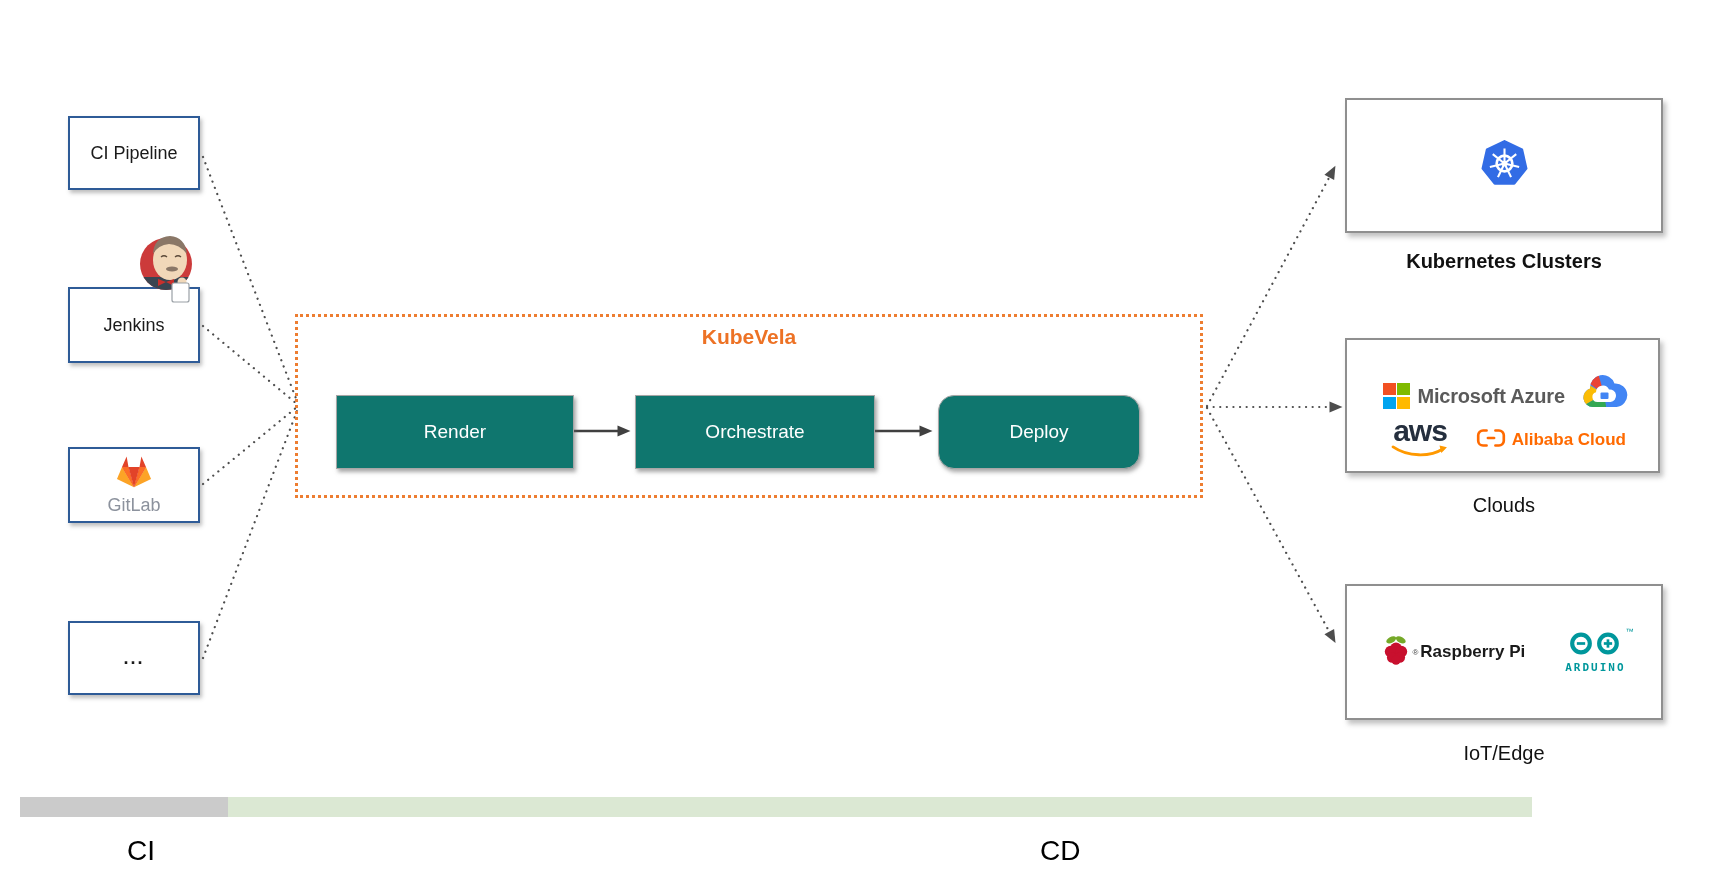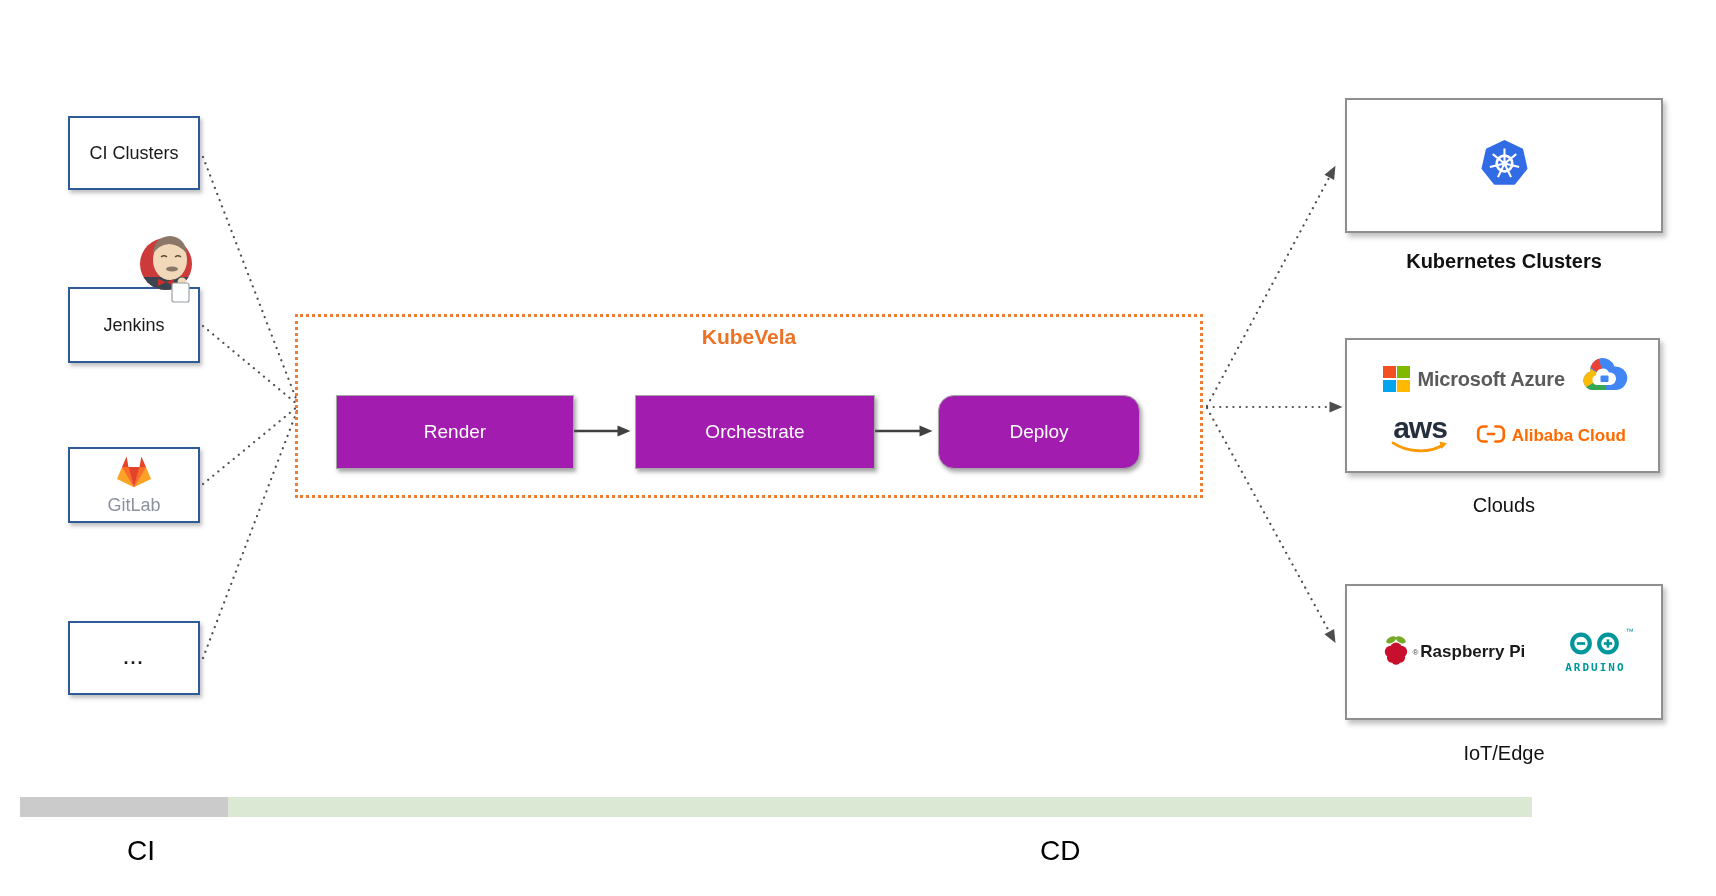--- a/index.html
+++ b/index.html
@@ -16,34 +16,34 @@
   .src-label { font-size:18px; color:#1a1a1a; }
   .src-label-gray { font-size:18px; color:#8C929D; margin-top:1px; }
   .src-col { display:flex; flex-direction:column; align-items:center; justify-content:center; }
   .jenkins-mascot { position:absolute; left:138px; top:224px; z-index:5; }
 
   
   .kubevela { position:absolute; left:295px; top:314px; width:908px; height:184px;
               border:3px dotted #ED7D31; }
   .kv-title { position:absolute; left:0; top:8px; width:100%; text-align:center;
               font-size:21px; font-weight:bold; color:#ED7225; }
-  .step { position:absolute; top:78px; height:74px; background:#a21caf;
+  .step { position:absolute; top:78px; height:74px; background:#0f766e;
           border:1.5px solid #A6A6A6; box-shadow:2px 3px 4px rgba(95,95,95,.55);
           display:flex; align-items:center; justify-content:center; }
   .step span { color:#fff; font-size:19px; }
 
   
   .tgt-wrap { position:absolute; width:318px; }
   .tgt-box { width:318px; background:#fff; border:2px solid #8F8F8F;
              box-shadow:3px 4px 5px rgba(100,100,100,.4);
              display:flex; align-items:center; justify-content:center; }
   .tgt-label { width:100%; text-align:center; font-size:20px; color:#111; }
 
   
-  .clouds-inner { width:100%; height:100%; padding:17px 30px 13px 36px;
+  .clouds-inner { width:100%; height:100%; padding:34px 30px 13px 36px;
                   display:flex; flex-direction:column; justify-content:space-between; }
   .cloud-row { display:flex; align-items:center; justify-content:space-between; }
   .azure-block { display:flex; align-items:center; gap:8px; }
   .ms-squares { display:grid; grid-template-columns:12.5px 12.5px; grid-template-rows:12.5px 12.5px; gap:1.5px; }
   .ms-squares i { display:block; }
   .azure-text { font-size:20px; font-weight:600; color:#5A5A5A; letter-spacing:-0.2px; }
   .aws-block { display:flex; flex-direction:column; align-items:center; margin-left:8px; }
   .aws-text { font-size:30px; font-weight:800; color:#252F3E; letter-spacing:-1px; line-height:.85; }
   .alibaba-block { display:flex; align-items:center; gap:6px; margin-right:2px; }
   .alibaba-text { font-size:17px; font-weight:bold; color:#FF6A00; }
@@ -92,21 +92,21 @@
       <path d="M1207 408 L1330 633" marker-end="url(#mDot)"></path>
     </g>
 
     <g stroke="#404040" stroke-width="2.5" fill="none">
       <path d="M573 431 L619 431" marker-end="url(#mSolid)"></path>
       <path d="M874 431 L921 431" marker-end="url(#mSolid)"></path>
     </g>
   </svg>
 
   <div class="src-box" style="left:68px; top:116px;">
-    <span class="src-label">CI Clusters</span>
+    <span class="src-label">CI Pipeline</span>
   </div>
 
   <div class="jenkins-mascot">
     <svg viewBox="0 0 60 80" width="62" height="80">
       <defs>
           <clipPath id="jc">
             <circle cx="27" cy="40" r="26"></circle>
           </clipPath>
         </defs>
       <circle cx="27" cy="40" r="26" fill="#CC3A3A"></circle>

